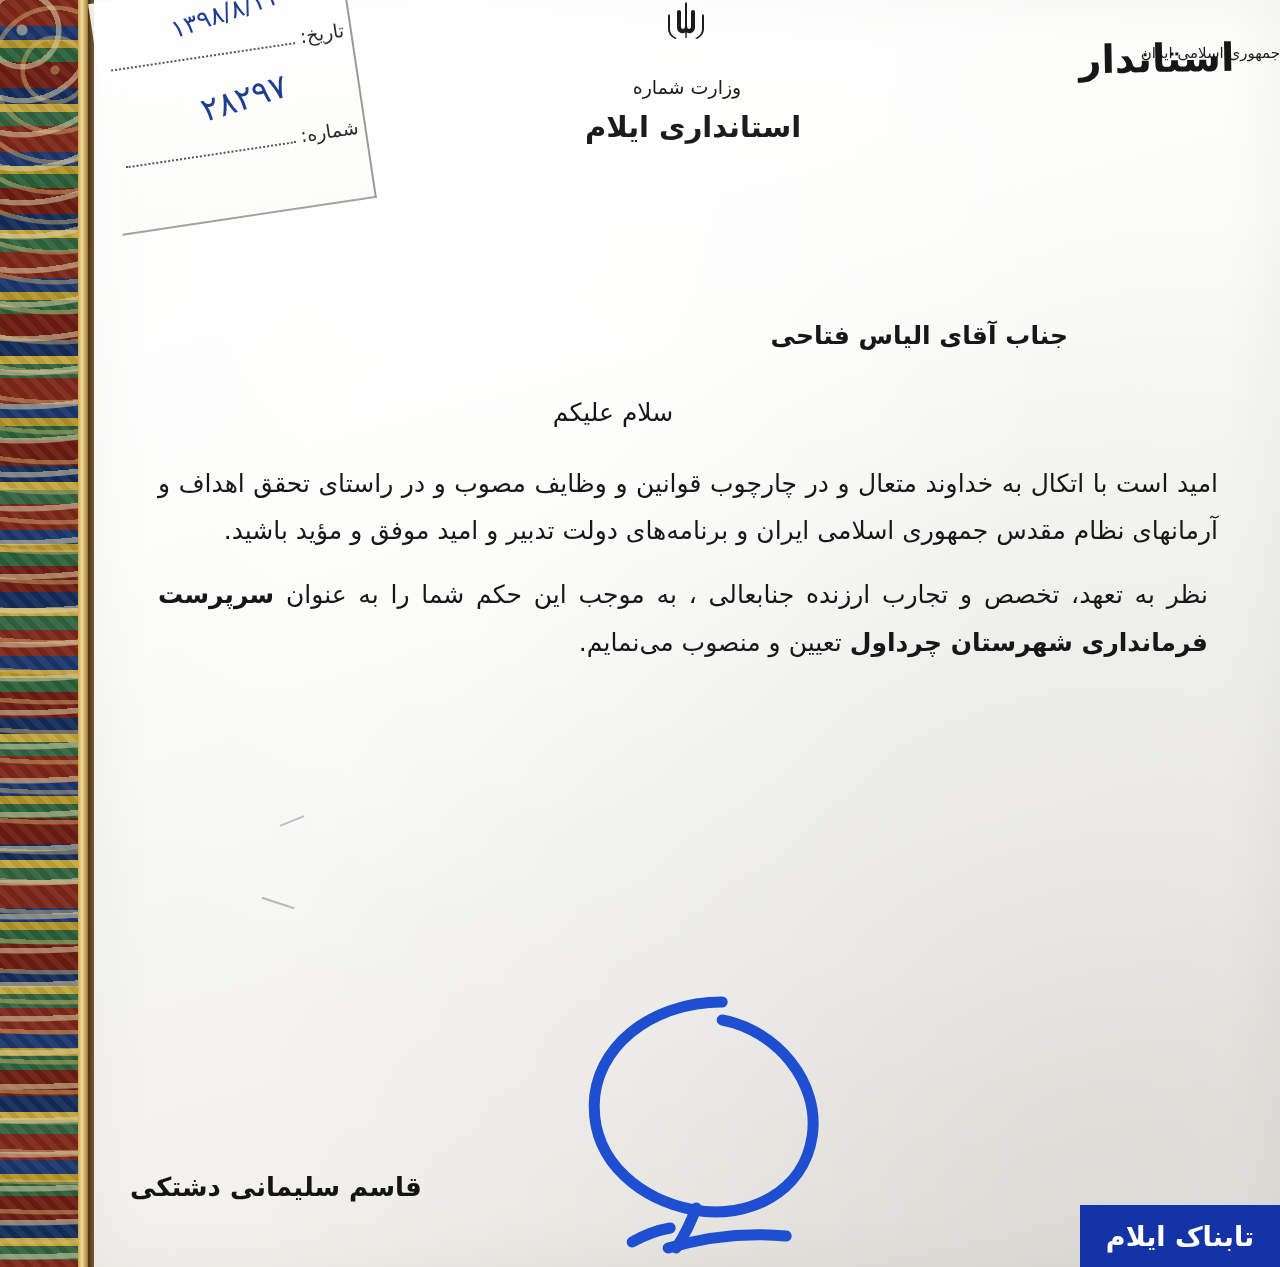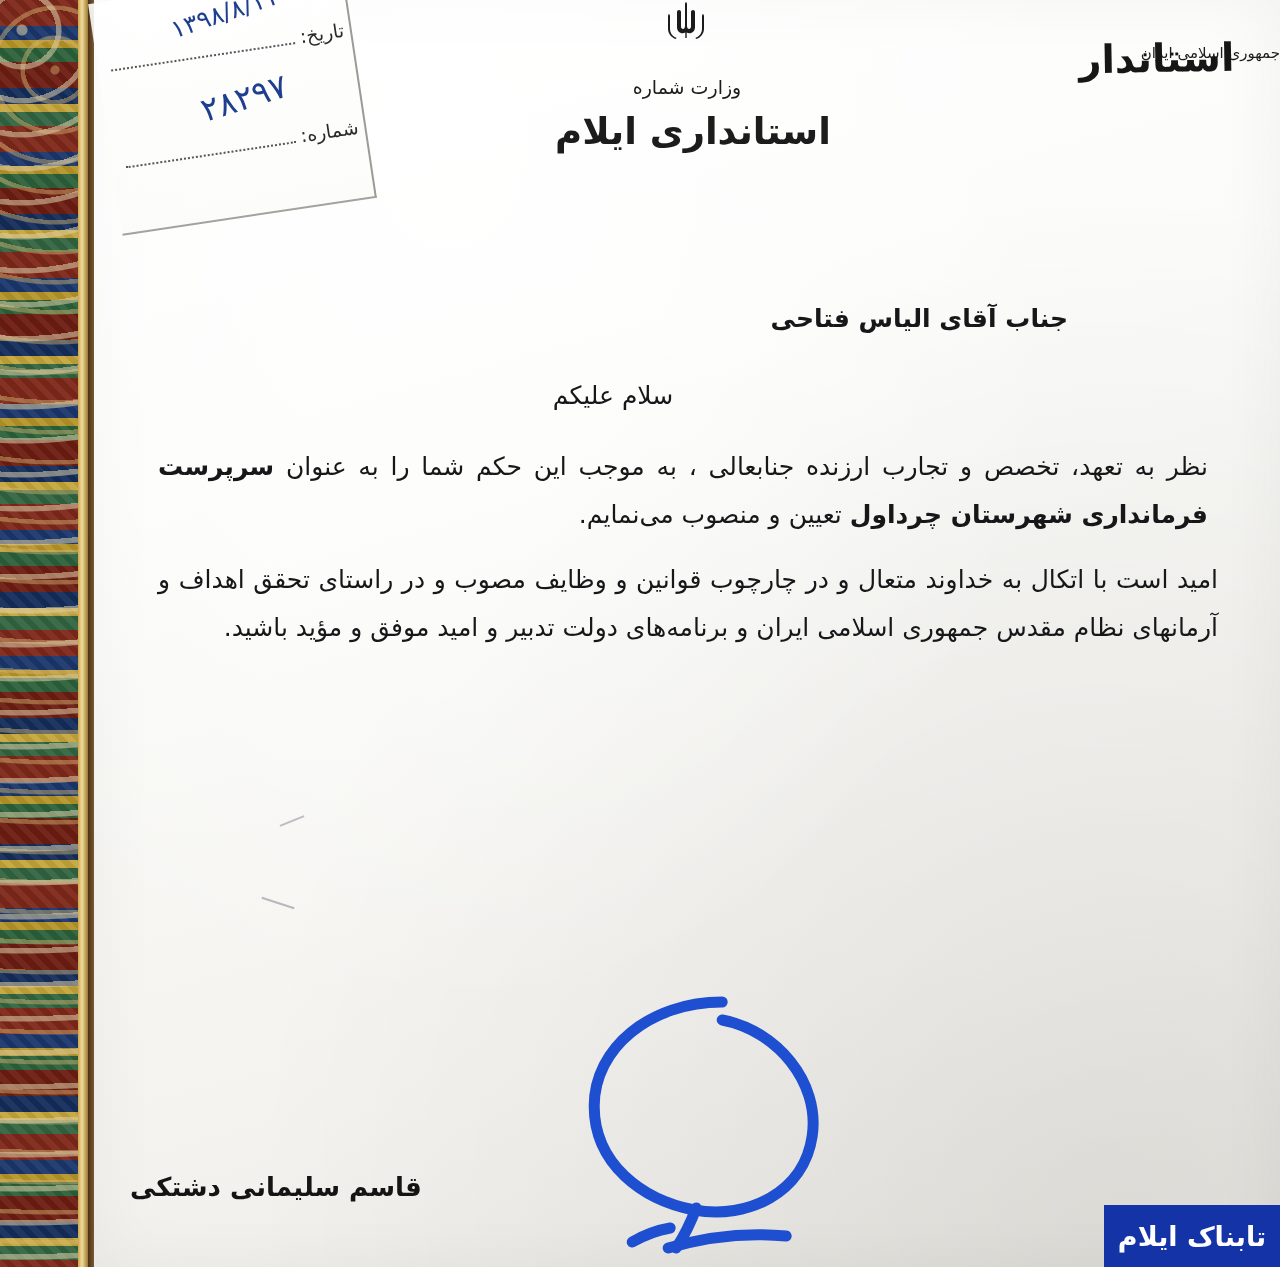--- a/index.html
+++ b/index.html
@@ -160,40 +160,40 @@
     font-size: 15px;
     margin-top: 2px;
     letter-spacing: 0.5px;
     text-align: right;
   }
   .lh-line2 {
     font-size: 19px;
     margin-top: 14px;
   }
   .lh-line3 {
-    font-size: 37px;
+    font-size: 29px;
     margin-top: 12px;
     font-weight: bold;
     letter-spacing: 1px;
     margin-left: 12px;
   }
   .lh-right-title {
     position: absolute;
     top: 42px;
     right: 46px;
     font-size: 39px;
     font-weight: bold;
     color: #161616;
     transform: rotate(-1deg);
   }
 
   
   .body-text {
     position: absolute;
-    top: 301px;
+    top: 318px;
     right: 62px;
     width: 1060px;
     color: #17171a;
     direction: rtl;
     text-align: justify;
     font-size: 25px;
     line-height: 1.95;
   }
   .addressee {
     font-size: 25px;
@@ -240,21 +240,21 @@
     font-weight: bold;
     color: #141414;
     letter-spacing: 0.5px;
   }
 
   
   .badge {
     position: absolute;
     right: 0px;
     bottom: 0px;
-    width: 176px;
+    width: 200px;
     height: 62px;
     background: #1333a6;
     display: flex;
     align-items: center;
     justify-content: center;
   }
   .badge-text {
     color: #ffffff;
     font-size: 27px;
     font-weight: bold;
@@ -319,24 +319,24 @@
       </div>
       <div class="lh-line1">جمهوری اسلامی ایران</div>
       <div class="lh-line2">وزارت شماره</div>
       <div class="lh-line3">استانداری ایلام</div>
     </div>
     <div class="lh-right-title">استاندار</div>
 
     <div class="body-text">
       <div class="addressee">جناب آقای الیاس فتاحی</div>
       <div class="salutation">سلام علیکم</div>
+      <div class="para tight">امید است با اتکال به خداوند متعال و در چارچوب قوانین و وظایف مصوب و در راستای تحقق اهداف و آرمانهای نظام مقدس جمهوری اسلامی ایران و برنامه‌های دولت تدبیر و امید موفق و مؤید باشید.</div>
       <div class="para p1">
         <span>نظر به تعهد، تخصص و تجارب ارزنده جنابعالی ، به موجب این حکم شما را به عنوان </span><b>سرپرست فرمانداری شهرستان چرداول</b><span> تعیین و منصوب می‌نمایم.</span>
       </div>
-      <div class="para tight">امید است با اتکال به خداوند متعال و در چارچوب قوانین و وظایف مصوب و در راستای تحقق اهداف و آرمانهای نظام مقدس جمهوری اسلامی ایران و برنامه‌های دولت تدبیر و امید موفق و مؤید باشید.</div>
     </div>
 
     <div class="pen-mark-1"></div>
     <div class="pen-mark-2"></div>
 
     <div class="sign-wrap">
       <div class="sign-loop">
         <svg width="290" height="270" viewBox="0 0 290 270" aria-hidden="true">
           <g fill="none" stroke="#1f4fd1" stroke-width="11" stroke-linecap="round" stroke-linejoin="round">
             <path d="M150 16 C78 16 22 62 22 120 C22 178 70 214 122 224 C176 234 232 206 240 150 C248 96 204 44 150 34"></path>

